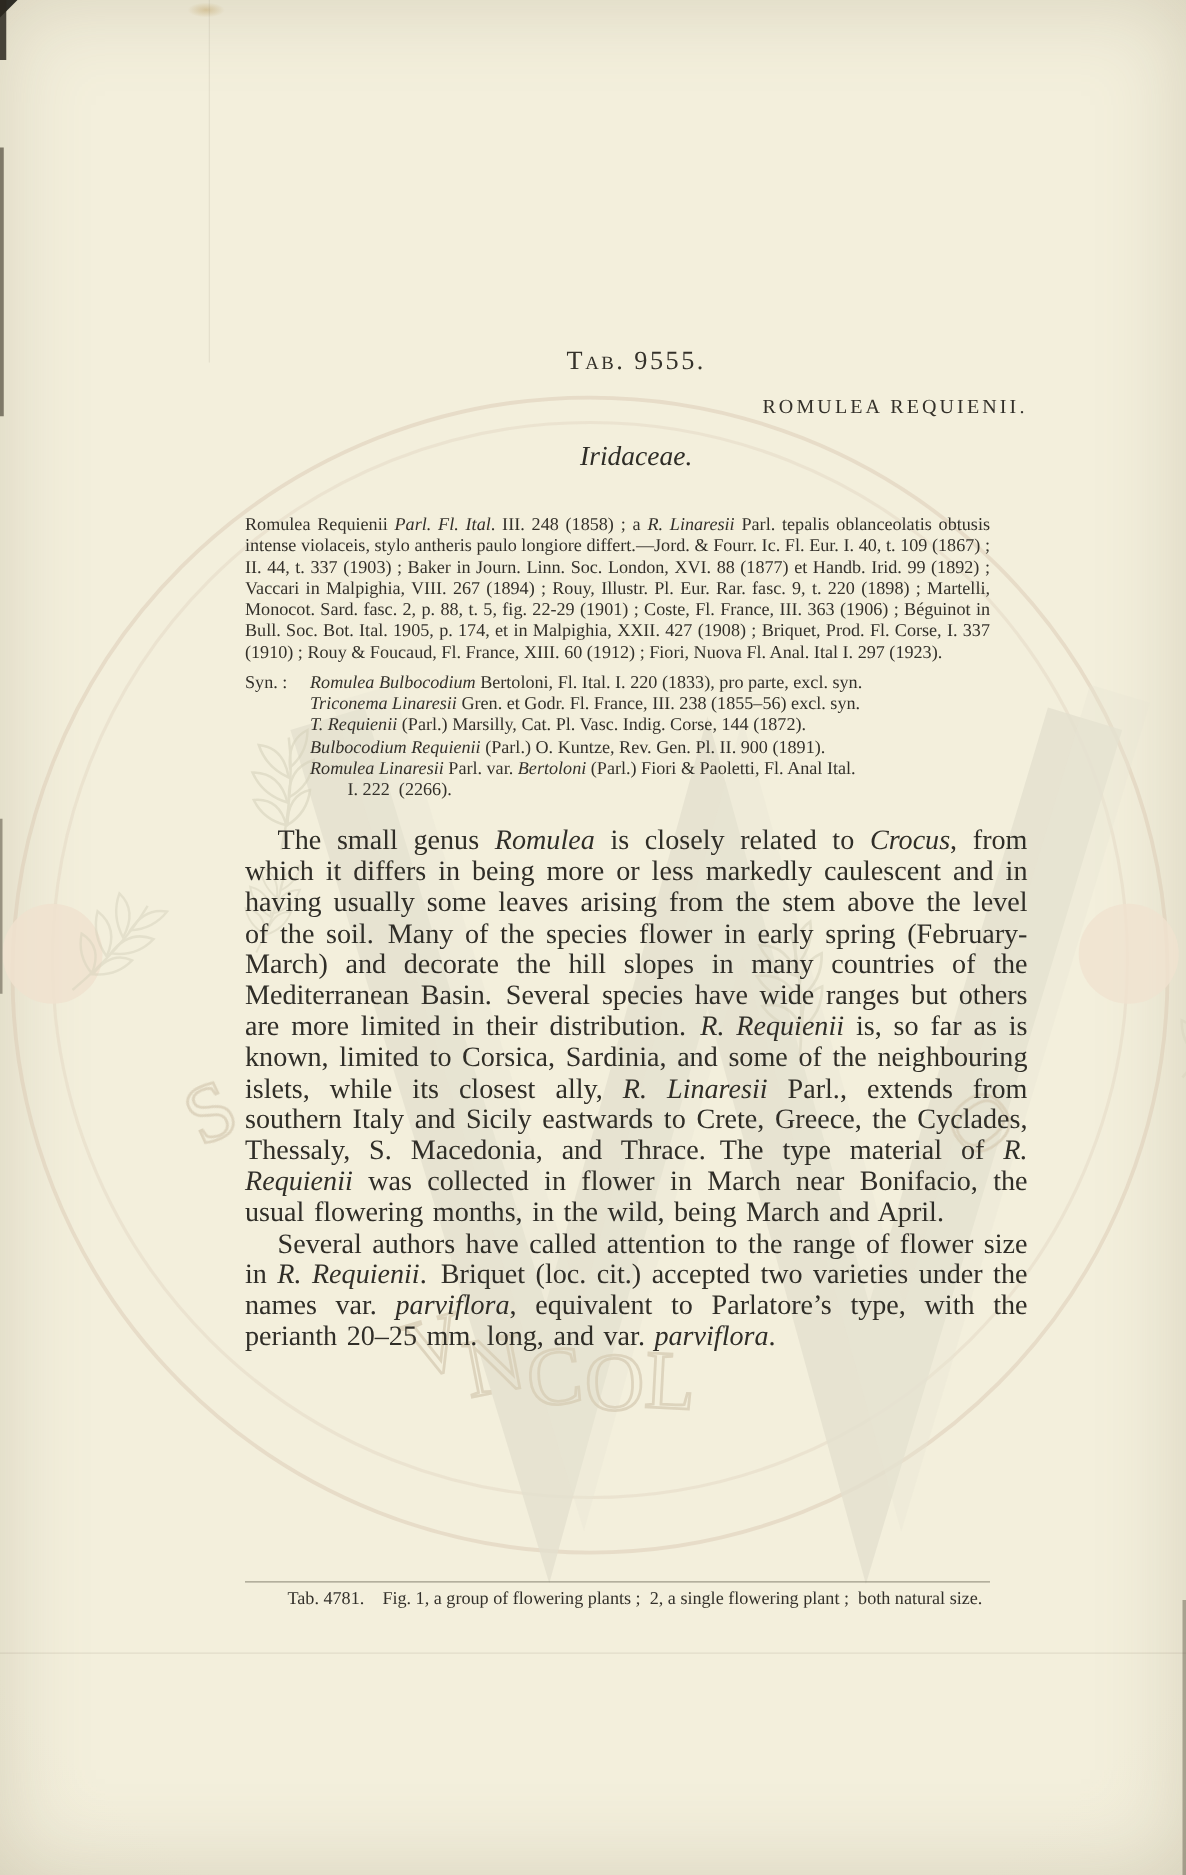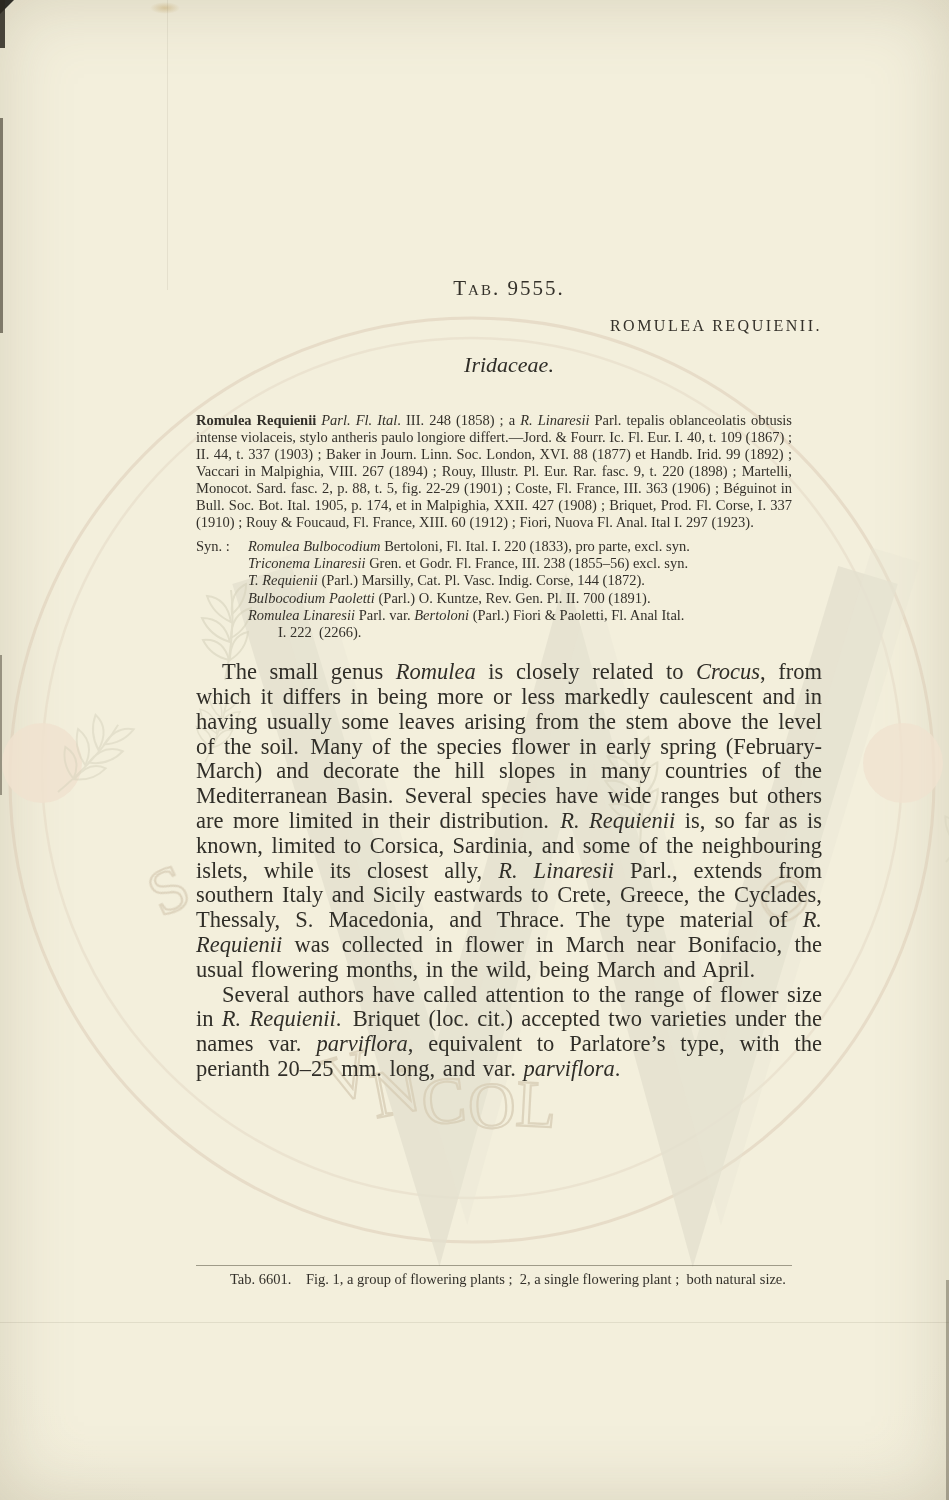--- a/index.html
+++ b/index.html
@@ -18,21 +18,21 @@
   .tab{
     margin-top:260px;text-align:center;font-size:21px;letter-spacing:2px;
     font-variant:small-caps;color:#34312a;
   }
   .title{
     margin:16px 0 0 0;text-align:right;font-size:16px;font-weight:normal;
     letter-spacing:2.5px;color:#34312a;
   }
   .family{margin-top:17px;text-align:center;font-size:22px;font-style:italic;}
   .it{font-style:italic;}
-  .bd{font-weight:bold;margin-top:22px;}
+  .bd{font-weight:normal;margin-top:22px;}
   .citation{
     margin:34px 0 0 0;width:596px;font-size:14.5px;line-height:17px;
     text-align:justify;color:#33302a;
   }
   .syn{
     position:relative;margin-top:7px;width:600px;font-size:14.5px;line-height:17.2px;
     padding-left:52px;box-sizing:border-box;color:#33302a;
   }
   .syn-label{position:absolute;left:0;top:0;}
   .syn-entry{white-space:nowrap;}
@@ -110,33 +110,33 @@
     <h1 class="title">ROMULEA REQUIENII.</h1>
     <div class="family">Iridaceae.</div>
 
     <p class="citation"><span class="bd">Romulea Requienii </span><span class="it">Parl. Fl. Ital</span><span>. III. 248 (1858) ; a </span><span class="it">R. Linaresii</span><span> Parl. tepalis oblanceolatis obtusis intense violaceis, stylo antheris paulo longiore differt.—Jord. &amp; Fourr. Ic. Fl. Eur. I. 40, t. 109 (1867) ; II. 44, t. 337 (1903) ; Baker in Journ. Linn. Soc. London, XVI. 88 (1877) et Handb. Irid. 99 (1892) ; Vaccari in Malpighia, VIII. 267 (1894) ; Rouy, Illustr. Pl. Eur. Rar. fasc. 9, t. 220 (1898) ; Martelli, Monocot. Sard. fasc. 2, p. 88, t. 5, fig. 22-29 (1901) ; Coste, Fl. France, III. 363 (1906) ; Béguinot in Bull. Soc. Bot. Ital. 1905, p. 174, et in Malpighia, XXII. 427 (1908) ; Briquet, Prod. Fl. Corse, I. 337 (1910) ; Rouy &amp; Foucaud, Fl. France, XIII. 60 (1912) ; Fiori, Nuova Fl. Anal. Ital I. 297 (1923).</span></p>
 
     <div class="syn">
       <span class="syn-label">Syn. :</span>
       <div class="syn-entry"><span class="it">Romulea Bulbocodium</span><span> Bertoloni, Fl. Ital. I. 220 (1833), pro parte, excl. syn.</span></div>
       <div class="syn-entry"><span class="it">Triconema Linaresii</span><span> Gren. et Godr. Fl. France, III. 238 (1855–56) excl. syn.</span></div>
       <div class="syn-entry"><span class="it">T. Requienii</span><span> (Parl.) Marsilly, Cat. Pl. Vasc. Indig. Corse, 144 (1872).</span></div>
-      <div class="syn-entry"><span class="it">Bulbocodium Paoletti</span><span> (Parl.) O. Kuntze, Rev. Gen. Pl. II. 700 (1891).</span></div>
+      <div class="syn-entry"><span class="it">Bulbocodium Requienii</span><span> (Parl.) O. Kuntze, Rev. Gen. Pl. II. 900 (1891).</span></div>
       <div class="syn-entry"><span class="it">Romulea Linaresii</span><span> Parl. var. </span><span class="it">Bertoloni</span><span> (Parl.) Fiori &amp; Paoletti, Fl. Anal Ital.</span></div>
       <div class="syn-entry"><span>I. 222 (2266).</span></div>
     </div>
 
     <div class="body-block">
       <p class="body-para"><span>The small genus </span><span class="it">Romulea</span><span> is closely related to </span><span class="it">Crocus</span><span>, from which it differs in being more or less markedly caulescent and in having usually some leaves arising from the stem above the level of the soil. Many of the species flower in early spring (February-March) and decorate the hill slopes in many countries of the Mediterranean Basin. Several species have wide ranges but others are more limited in their distribution. </span><span class="it">R. Requienii</span><span> is, so far as is known, limited to Corsica, Sardinia, and some of the neighbouring islets, while its closest ally, </span><span class="it">R. Linaresii</span><span> Parl., extends from southern Italy and Sicily eastwards to Crete, Greece, the Cyclades, Thessaly, S. Macedonia, and Thrace. The type material of </span><span class="it">R. Requienii</span><span> was collected in flower in March near Bonifacio, the usual flowering months, in the wild, being March and April.</span></p>
       <p class="body-para"><span>Several authors have called attention to the range of flower size in </span><span class="it">R. Requienii</span><span>. Briquet (loc. cit.) accepted two varieties under the names var. </span><span class="it">parviflora</span><span>, equivalent to Parlatore’s type, with the perianth 20–25 mm. long, and var. </span><span class="it">parviflora</span><span>.</span></p>
     </div>
   </div>
 
   <div class="foot-rule"></div>
-  <p class="footnote"><span>Tab. 6601.  Fig. 1, a group of flowering plants ; 2, a single flowering plant ; both natural size.</span></p>
+  <p class="footnote"><span>Tab. 4781.  Fig. 1, a group of flowering plants ; 2, a single flowering plant ; both natural size.</span></p>
 
   <div class="artifact corner-tl"></div>
   <div class="artifact edge-left-a"></div>
   <div class="artifact edge-left-b"></div>
   <div class="artifact edge-left-c"></div>
   <div class="artifact edge-right"></div>
   <div class="artifact stain-top"></div>
   <div class="artifact crease-v"></div>
   <div class="artifact crease-h"></div>
 </div>

